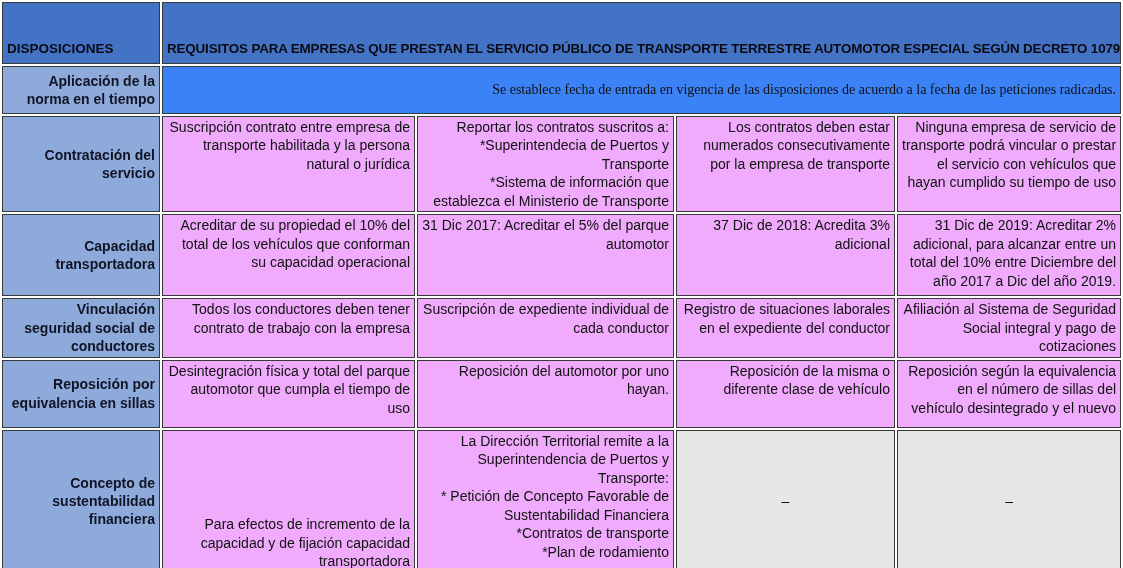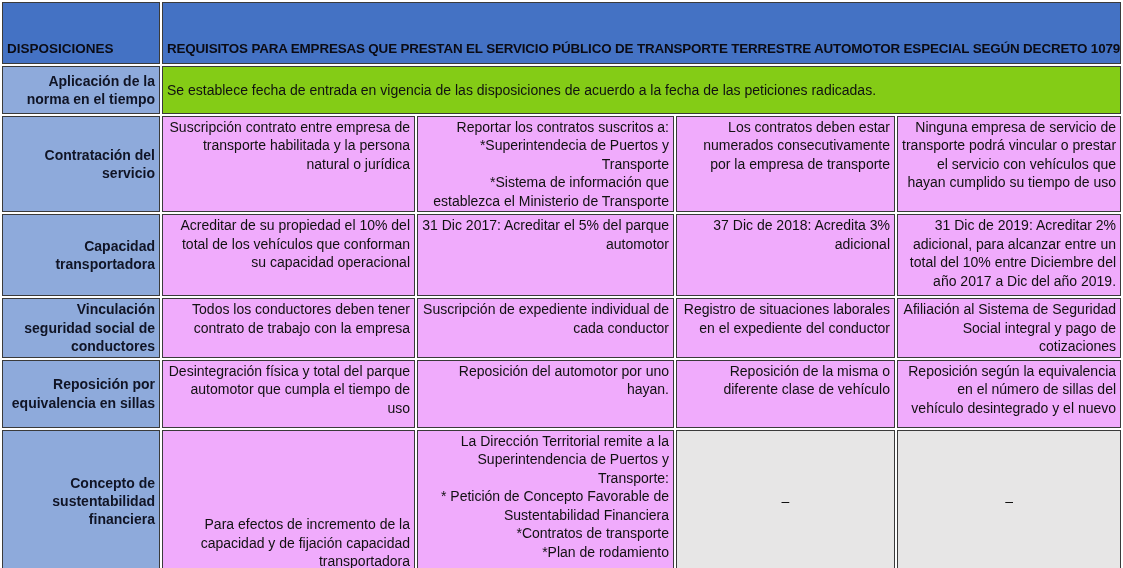--- a/index.html
+++ b/index.html
@@ -12,21 +12,21 @@
   
   td.hdr{background:#4472C4;color:#0b0b14;font-weight:bold;
          vertical-align:bottom;padding-bottom:5px;white-space:normal;}
   td.hdr-title{font-size:13.4px;letter-spacing:-0.15px;white-space:nowrap;}
   td.hdr-left{font-size:13.5px;}
   
   td.lbl{background:#8EAADB;color:#101425;font-weight:bold;text-align:right;
          vertical-align:middle;padding-left:5px;white-space:normal;font-size:14px;}
   
   td.body{background:#f0abfc;vertical-align:top;text-align:right;}
-  td.merged{background:#84cc16;vertical-align:middle;text-align:left;white-space:normal;}
+  td.merged{background:#3b82f6;vertical-align:middle;text-align:right;white-space:normal;font-family:Liberation Serif, serif;}
   td.dash{background:#E7E6E6;vertical-align:middle;text-align:center;}
   td.bottom{vertical-align:bottom;}
 </style>
 </head>
 <body>
 
 <table>
   <colgroup>
     <col style="width:158px">
       <col style="width:253px">

